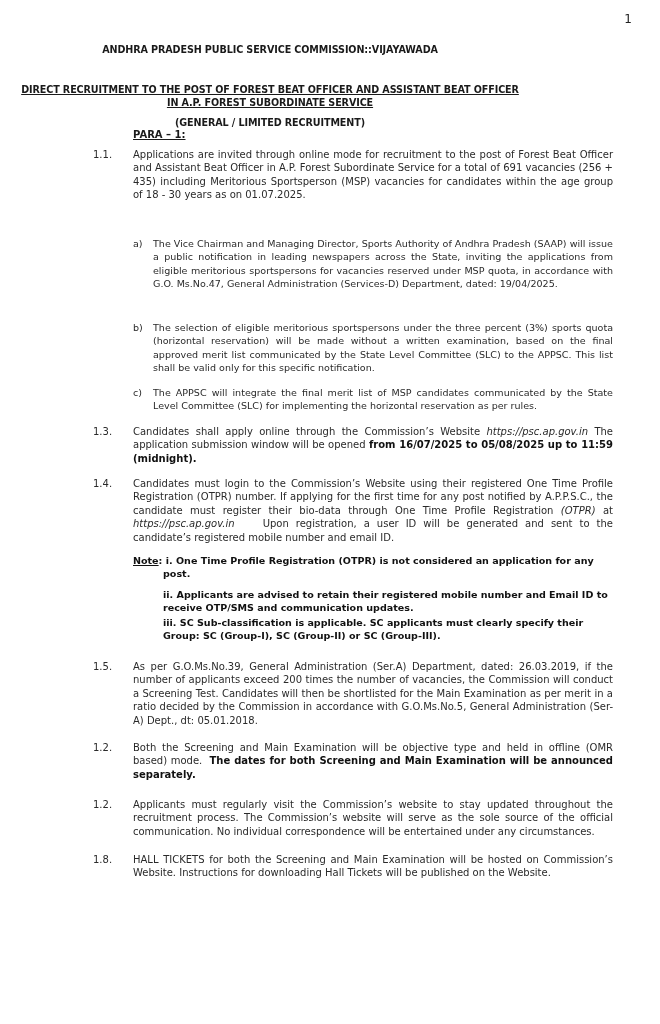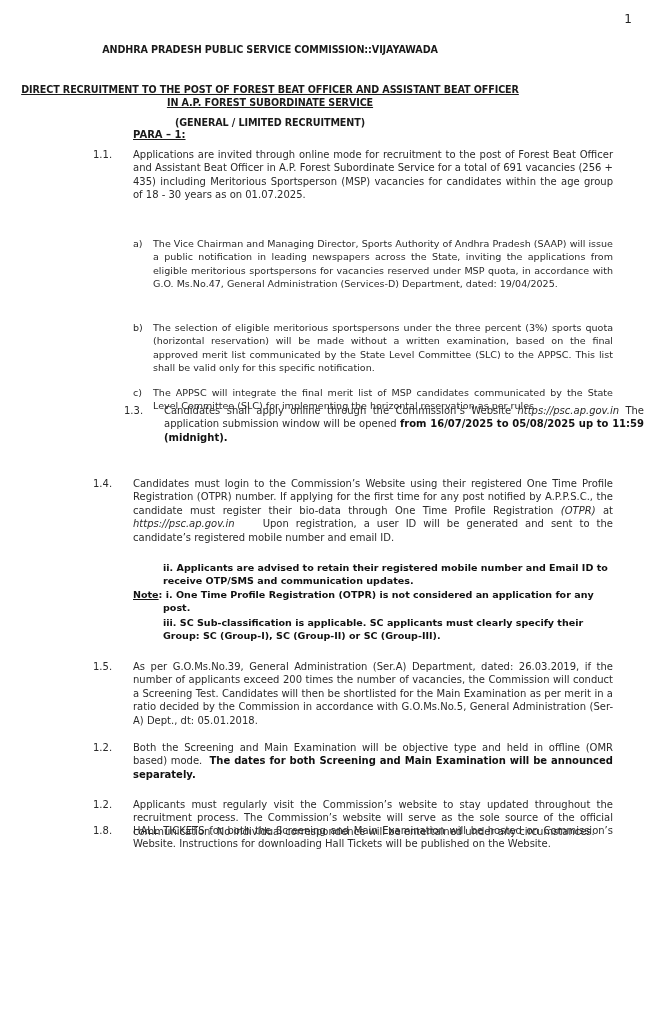--- a/index.html
+++ b/index.html
@@ -50,49 +50,49 @@
   </div>
   <div class="sub" style="top:321px;">
     <span class="mk">b)</span>
     <div class="txt">The selection of eligible meritorious sportspersons under the three percent (3%) sports quota (horizontal reservation) will be made without a written examination, based on the final approved merit list communicated by the State Level Committee (SLC) to the APPSC.  This list shall be valid only for this specific notification.</div>
   </div>
   <div class="sub" style="top:386px;">
     <span class="mk">c)</span>
     <div class="txt">The APPSC will integrate the final merit list of MSP candidates communicated by the State Level Committee (SLC) for implementing the horizontal reservation as per rules.</div>
   </div>
 
-  <div class="item" style="top:404px;margin-left:31px;">
+  <div class="item" style="top:425px;">
     <span class="num">1.3.</span>
     <div class="txt"><span>Candidates shall apply online through the Commission’s Website </span><i>https://psc.ap.gov.in</i><span> The application submission window will be opened </span><b>from 16/07/2025 to 05/08/2025 up to 11:59 (midnight).</b></div>
   </div>
 
   <div class="item" style="top:477px;">
     <span class="num">1.4.</span>
     <div class="txt"><span>Candidates must login to the Commission’s Website using their registered One Time Profile Registration (OTPR) number.  If applying for the first time for any post notified by A.P.P.S.C., the candidate must register their bio-data through One Time Profile Registration </span><i>(OTPR)</i><span> at </span><i>https://psc.ap.gov.in</i><span style="white-space:pre-wrap;">    Upon registration, a user ID will be generated and sent to the candidate’s registered mobile number and email ID.</span></div>
   </div>
 
   <div class="note" style="top:554px;">
+    <div class="note-line first"><span class="lbl">Note</span><span>: </span><span>i. One Time Profile Registration (OTPR) is not considered an application for any post.</span></div>
     <div class="note-line" style="margin-top:7px;">ii. Applicants are advised to retain their registered mobile number and Email ID to receive OTP/SMS and communication updates.</div>
-    <div class="note-line first"><span class="lbl">Note</span><span>: </span><span>i. One Time Profile Registration (OTPR) is not considered an application for any post.</span></div>
     <div class="note-line" style="margin-top:1px;">iii. SC Sub-classification is applicable.  SC applicants must clearly specify their Group: SC (Group-I), SC (Group-II) or SC (Group-III).</div>
   </div>
 
   <div class="item" style="top:660px;">
     <span class="num">1.5.</span>
     <div class="txt">As per G.O.Ms.No.39, General Administration (Ser.A) Department, dated: 26.03.2019, if the number of applicants exceed 200 times the number of vacancies, the Commission will conduct a Screening Test.  Candidates will then be shortlisted for the Main Examination as per merit in a ratio decided by the Commission in accordance with G.O.Ms.No.5, General Administration (Ser-A) Dept., dt: 05.01.2018.</div>
   </div>
 
   <div class="item" style="top:741px;">
     <span class="num">1.2.</span>
     <div class="txt"><span style="white-space:pre-wrap;">Both the Screening and Main Examination will be objective type and held in offline (OMR based) mode.  </span><b>The dates for both Screening and Main Examination will be announced separately.</b></div>
   </div>
 
   <div class="item" style="top:798px;">
     <span class="num">1.2.</span>
     <div class="txt">Applicants must regularly visit the Commission’s website to stay updated throughout the recruitment process.  The Commission’s website will serve as the sole source of the official communication.  No individual correspondence will be entertained under any circumstances.</div>
   </div>
 
-  <div class="item" style="top:824px;">
+  <div class="item" style="top:853px;">
     <span class="num">1.8.</span>
     <div class="txt">HALL TICKETS for both the Screening and Main Examination will be hosted on Commission’s Website. Instructions for downloading Hall Tickets will be published on the Website.</div>
   </div>
 
 </div>
 
 </body></html>

